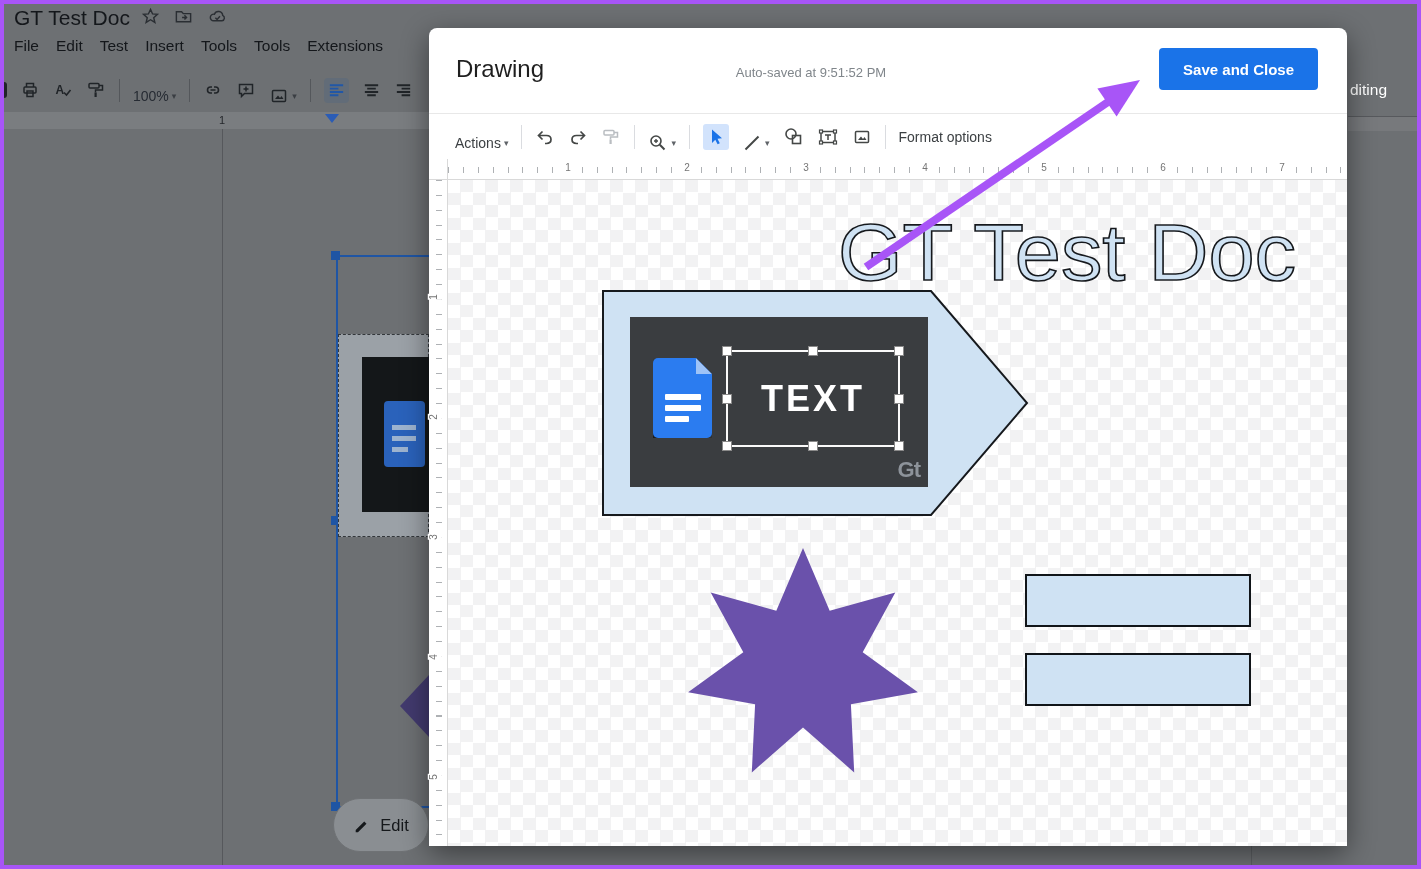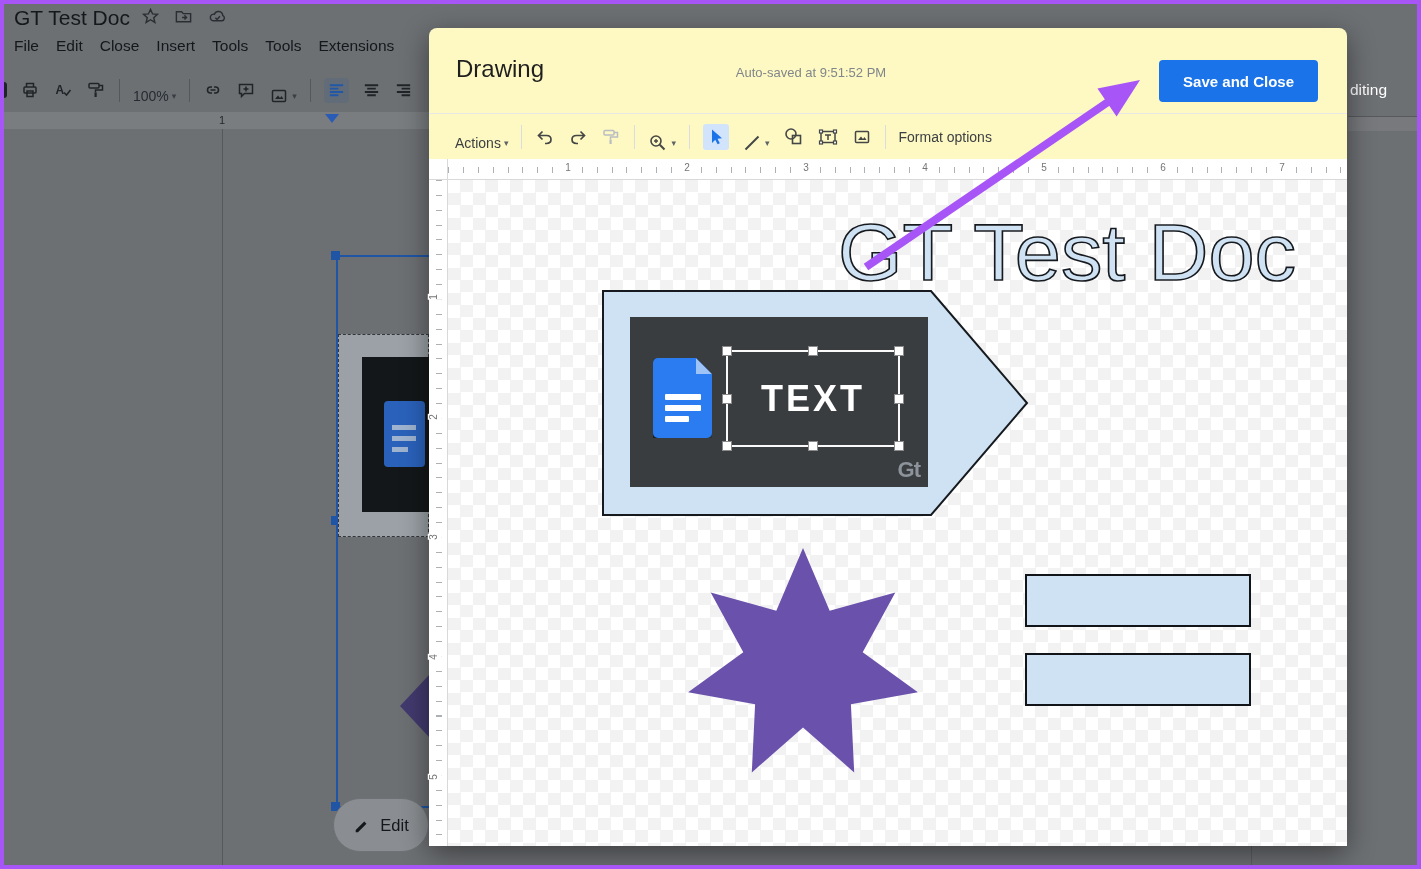--- a/index.html
+++ b/index.html
@@ -37,25 +37,25 @@
      clip-path:polygon(100% 0,0 50%,100% 100%);}
   .edit-pill{left:333px;top:798px;width:96px;height:54px;border-radius:27px;background:#8a8e92;
      border:1px solid #6f7275;display:flex;align-items:center;justify-content:center;gap:9px;
      color:#15181b;font-size:16.5px;}
   .mode-partial{left:1350px;top:81px;font-size:15.5px;color:#ffffff;}
   .divider-right{left:1348px;top:116px;width:69px;height:1px;background:#57595d;}
   .ruler-right{left:1348px;top:117px;width:69px;height:14px;background:#77797c;}
   .bottom-vline{left:1251px;top:846px;width:1px;height:20px;background:#5d6063;}
 
   
-  .dialog{left:429px;top:28px;width:918px;height:818px;background:#fef9c3;border-radius:8px;
+  .dialog{left:429px;top:28px;width:918px;height:818px;background:#ffffff;border-radius:8px;
      box-shadow:0 8px 28px rgba(0,0,0,.45);z-index:10;}
   .dlg-title{left:27px;top:27px;font-size:24px;color:#1f1f1f;}
   .autosave{left:252px;top:37px;width:260px;text-align:center;font-size:13px;color:#80868b;}
-  .save-btn{right:29px;top:32px;height:42px;padding:0 24px;background:#1a73e8;color:#fff;
+  .save-btn{right:29px;top:20px;height:42px;padding:0 24px;background:#1a73e8;color:#fff;
      font-size:15px;font-weight:bold;border:none;border-radius:4px;display:flex;align-items:center;
      font-family:"Liberation Sans",sans-serif;cursor:pointer;text-align:center;}
   .dtb{left:0;top:85px;width:918px;height:46px;border-top:1px solid #e8e8e8;display:flex;
      align-items:center;padding-left:26px;gap:13px;color:#444746;}
   .dtb .label{font-size:14px;color:#3c4043;}
   .vsep{width:1px;height:24px;background:#dadce0;}
   .tool{display:flex;align-items:center;gap:3px;cursor:pointer;margin-top:12px;}
   .sel-tool{background:#d2e3fc;border-radius:3px;padding:3px;}
   .ddc{font-size:9px;color:#5f6368;font-family:"DejaVu Sans",sans-serif;}
   .ruler-corner{left:0;top:131px;width:19px;height:21px;background:#fff;
@@ -114,21 +114,21 @@
         </svg>
       <svg width="20" height="19" viewBox="0 0 20 20">
           <path d="M6.5 14.5 a3.5 3.5 0 1 1 .8 -6.9 a4.5 4.5 0 0 1 8.7 1.2 a3 3 0 0 1 -.8 5.7 z" fill="none" stroke="currentColor" stroke-width="1.5"></path>
           <path d="M8.3 11.3 l1.8 1.8 3-3.4" fill="none" stroke="currentColor" stroke-width="1.5"></path>
         </svg>
     </div>
 
     <div class="abs menubar">
       <span>File</span>
       <span>Edit</span>
-      <span>Close</span>
+      <span>Test</span>
       <span>Insert</span>
       <span>Tools</span>
       <span>Tools</span>
       <span>Extensions</span>
     </div>
 
     <div class="abs toolbar-bg">
       <div style="width:7px;height:16px;background:#202428;border-radius:0 3px 3px 0;"></div>
       <svg width="20" height="20" viewBox="0 0 20 20">
           <path d="M6.5 7 V3.5 h7 V7" fill="none" stroke="currentColor" stroke-width="1.5"></path>

